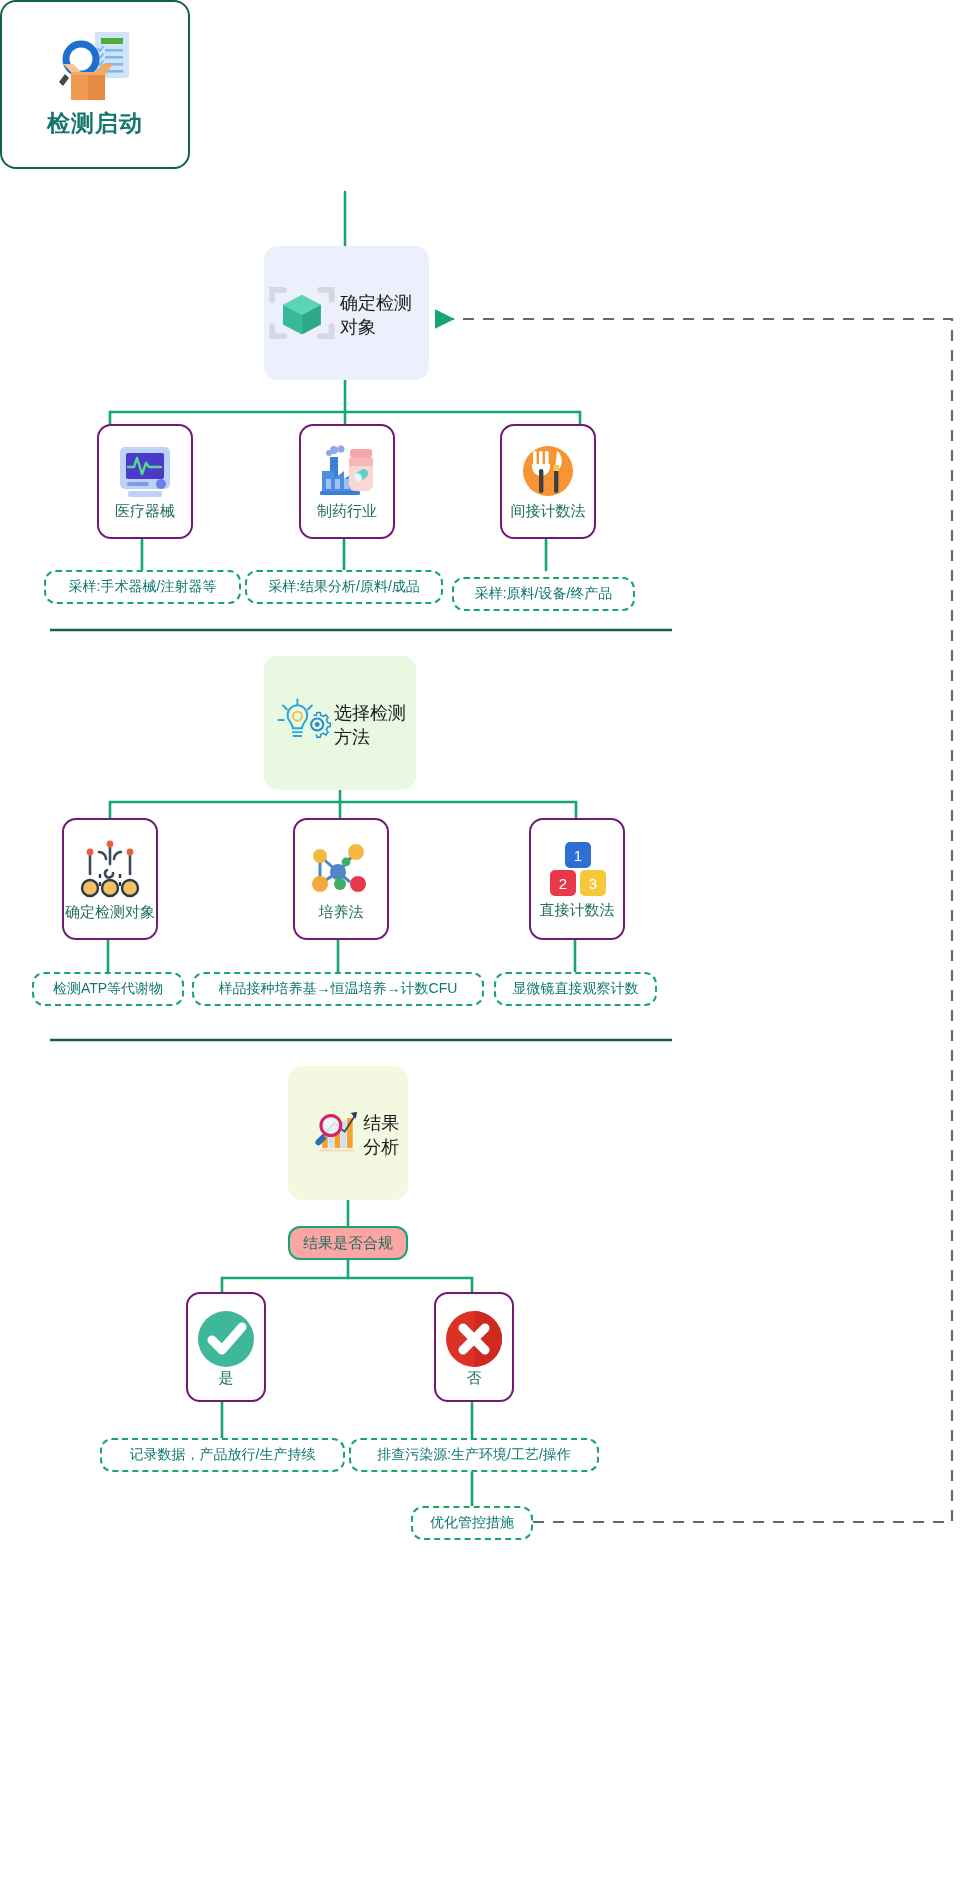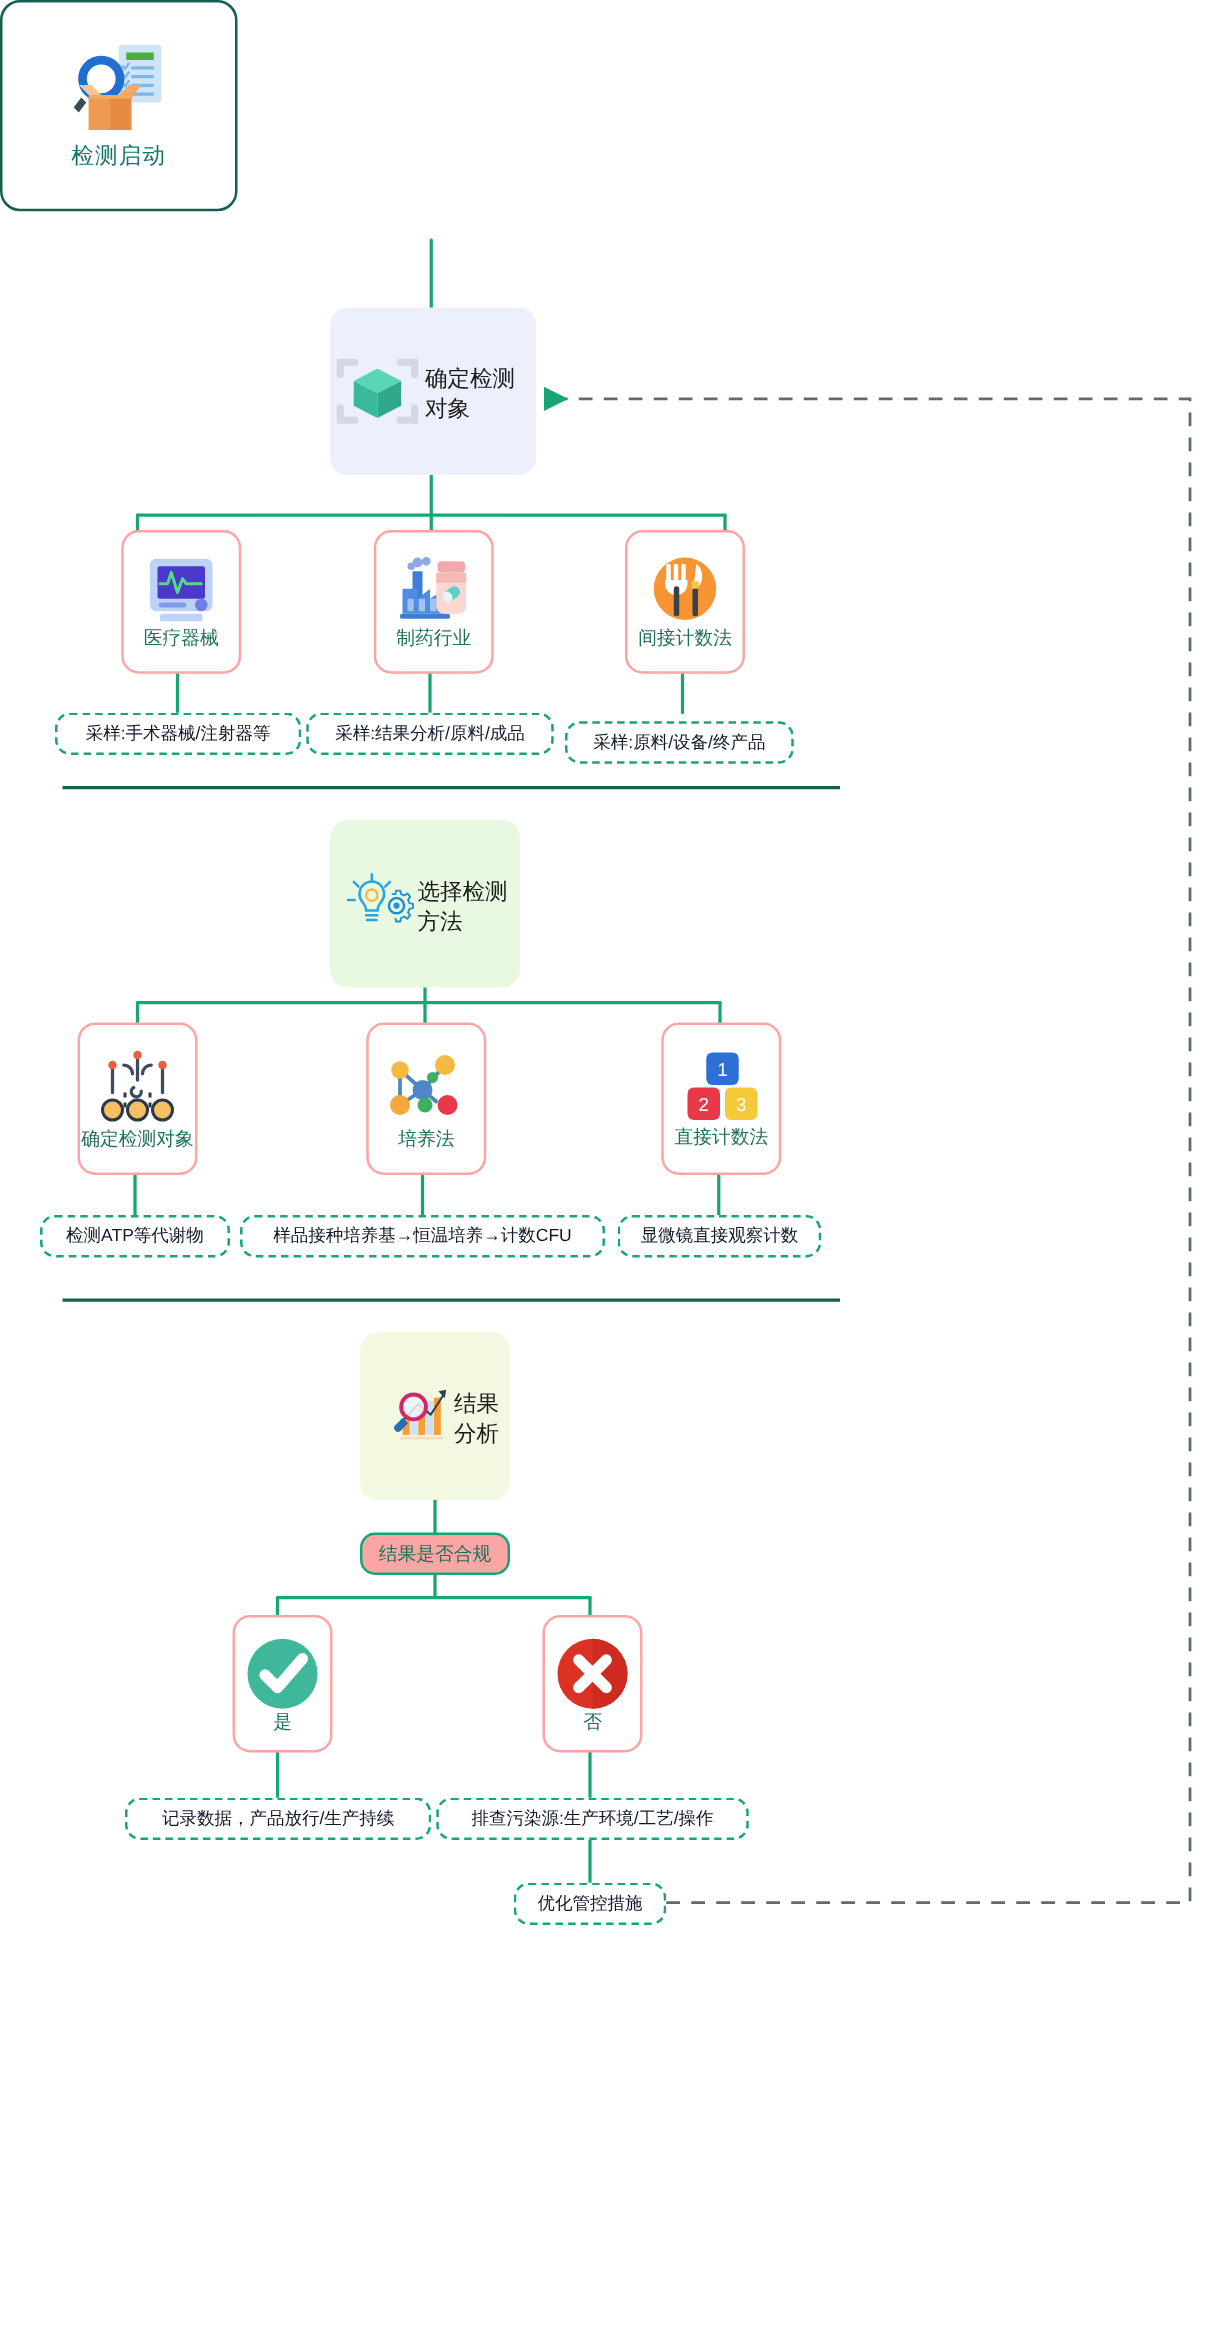--- a/index.html
+++ b/index.html
@@ -9,51 +9,51 @@
     color:#1f6f5c;
   }
   .stage{position:absolute;left:0;top:0;width:969px;height:1881px;}
   svg.wires{position:absolute;left:0;top:0;width:969px;height:1881px;pointer-events:none;}
 
   
   .node{position:absolute;box-sizing:border-box;display:flex;flex-direction:column;
         align-items:center;justify-content:flex-start;}
 
   .card{
-    border:2px solid #fca5a5;border-radius:14px;background:#fff;
+    border:2px solid #701a75;border-radius:14px;background:#fff;
     display:flex;flex-direction:column;align-items:center;justify-content:center;
   }
   .card .lbl{font-size:15px;color:#1f6f5c;line-height:1;padding-bottom:2px;}
 
   
   .start{
     left:252px;top:27px;width:186px;height:165px;
     border:2.5px solid #14604f;border-radius:16px;background:#fff;
     display:flex;flex-direction:column;align-items:center;justify-content:center;
   }
-  .start .lbl{font-size:18px;font-weight:normal;color:#14756a;letter-spacing:1px;margin-top:6px;}
+  .start .lbl{font-size:23px;font-weight:bold;color:#14756a;letter-spacing:1px;margin-top:6px;}
 
   
   .stagebox{
     border-radius:14px;display:flex;flex-direction:row;
     align-items:center;justify-content:flex-start;
   }
   .stagebox .lbl{font-size:18px;color:#1b1b1b;}
 
   .n-object{left:264px;top:246px;width:165px;height:134px;background:#eceffc;}
   .n-method{left:264px;top:656px;width:152px;height:134px;background:#e9f8e0;}
   .n-analysis{left:288px;top:1066px;width:120px;height:134px;background:#f2f9e0;padding-left:18px;}
   .n-object .lbl,.n-method .lbl,.n-analysis .lbl{margin-top:4px;}
 
   
   .dash{
     position:absolute;box-sizing:border-box;
     border:2.5px dashed #17a673;border-radius:12px;background:#fff;
     display:flex;align-items:center;justify-content:center;
-    color:#0f172a;font-size:14px;white-space:nowrap;padding:0 8px;height:34px;
+    color:#0f766e;font-size:14px;white-space:nowrap;padding:0 8px;height:34px;
   }
 
   
   .pill{
     position:absolute;box-sizing:border-box;border:2.5px solid #17a673;border-radius:12px;
     background:#fca5a5;display:flex;align-items:center;justify-content:center;
     color:#1f6f5c;font-size:15px;white-space:nowrap;padding:0 10px;height:34px;
   }
 
   .icon{display:block;}

